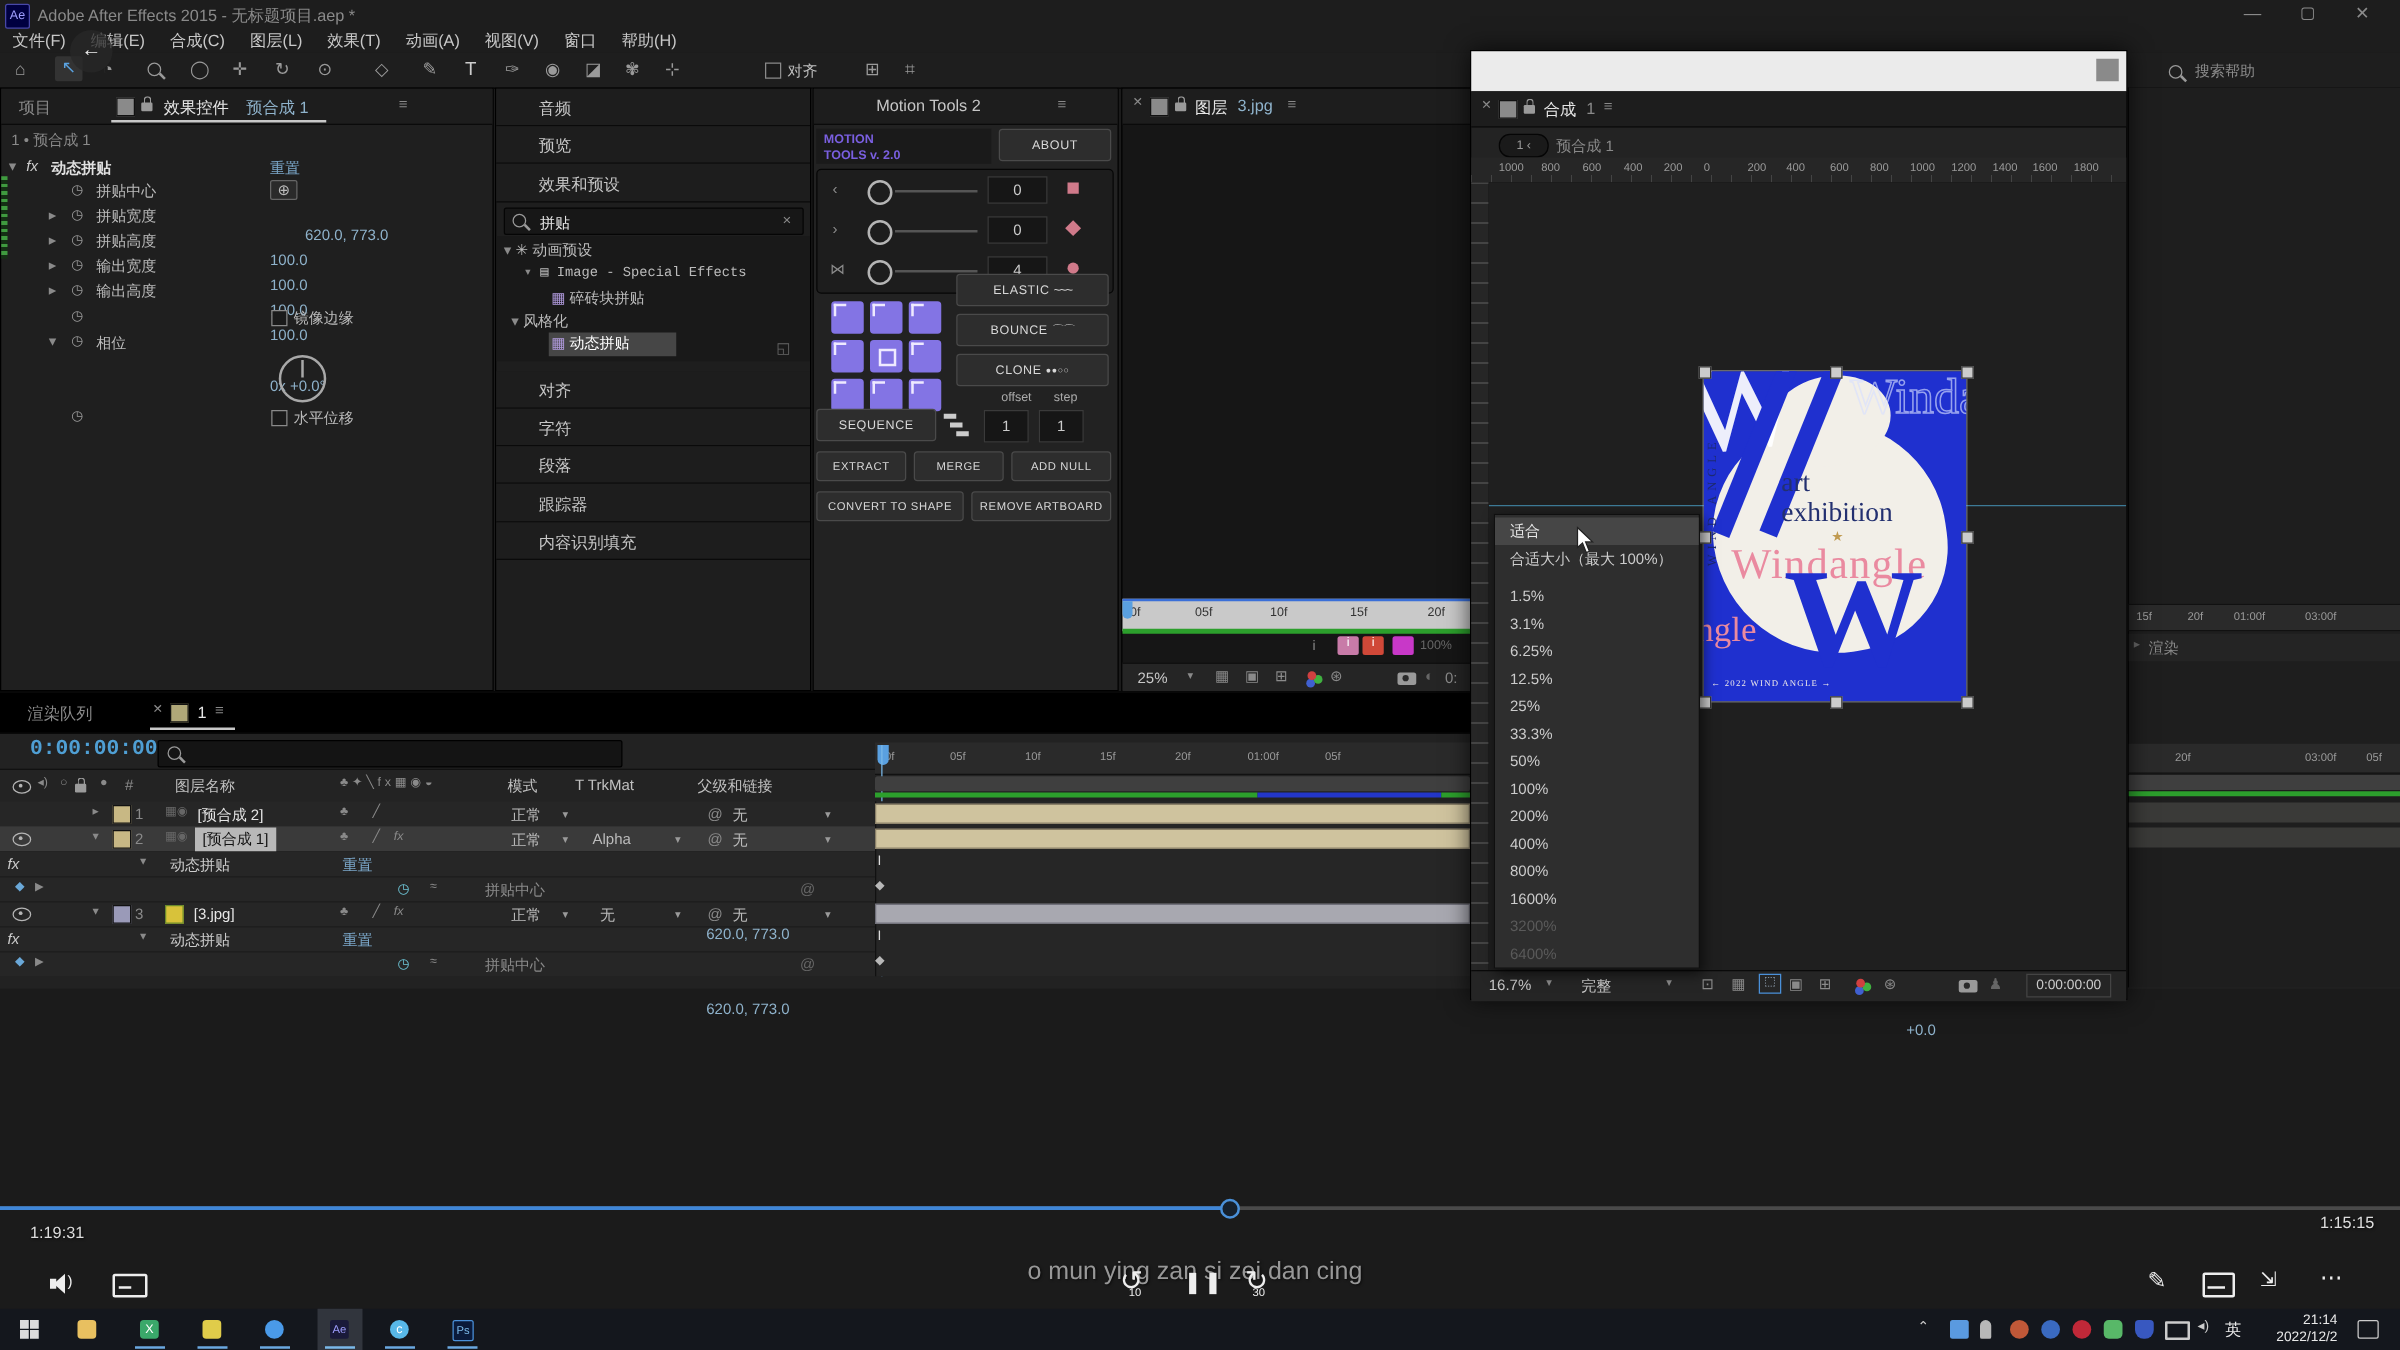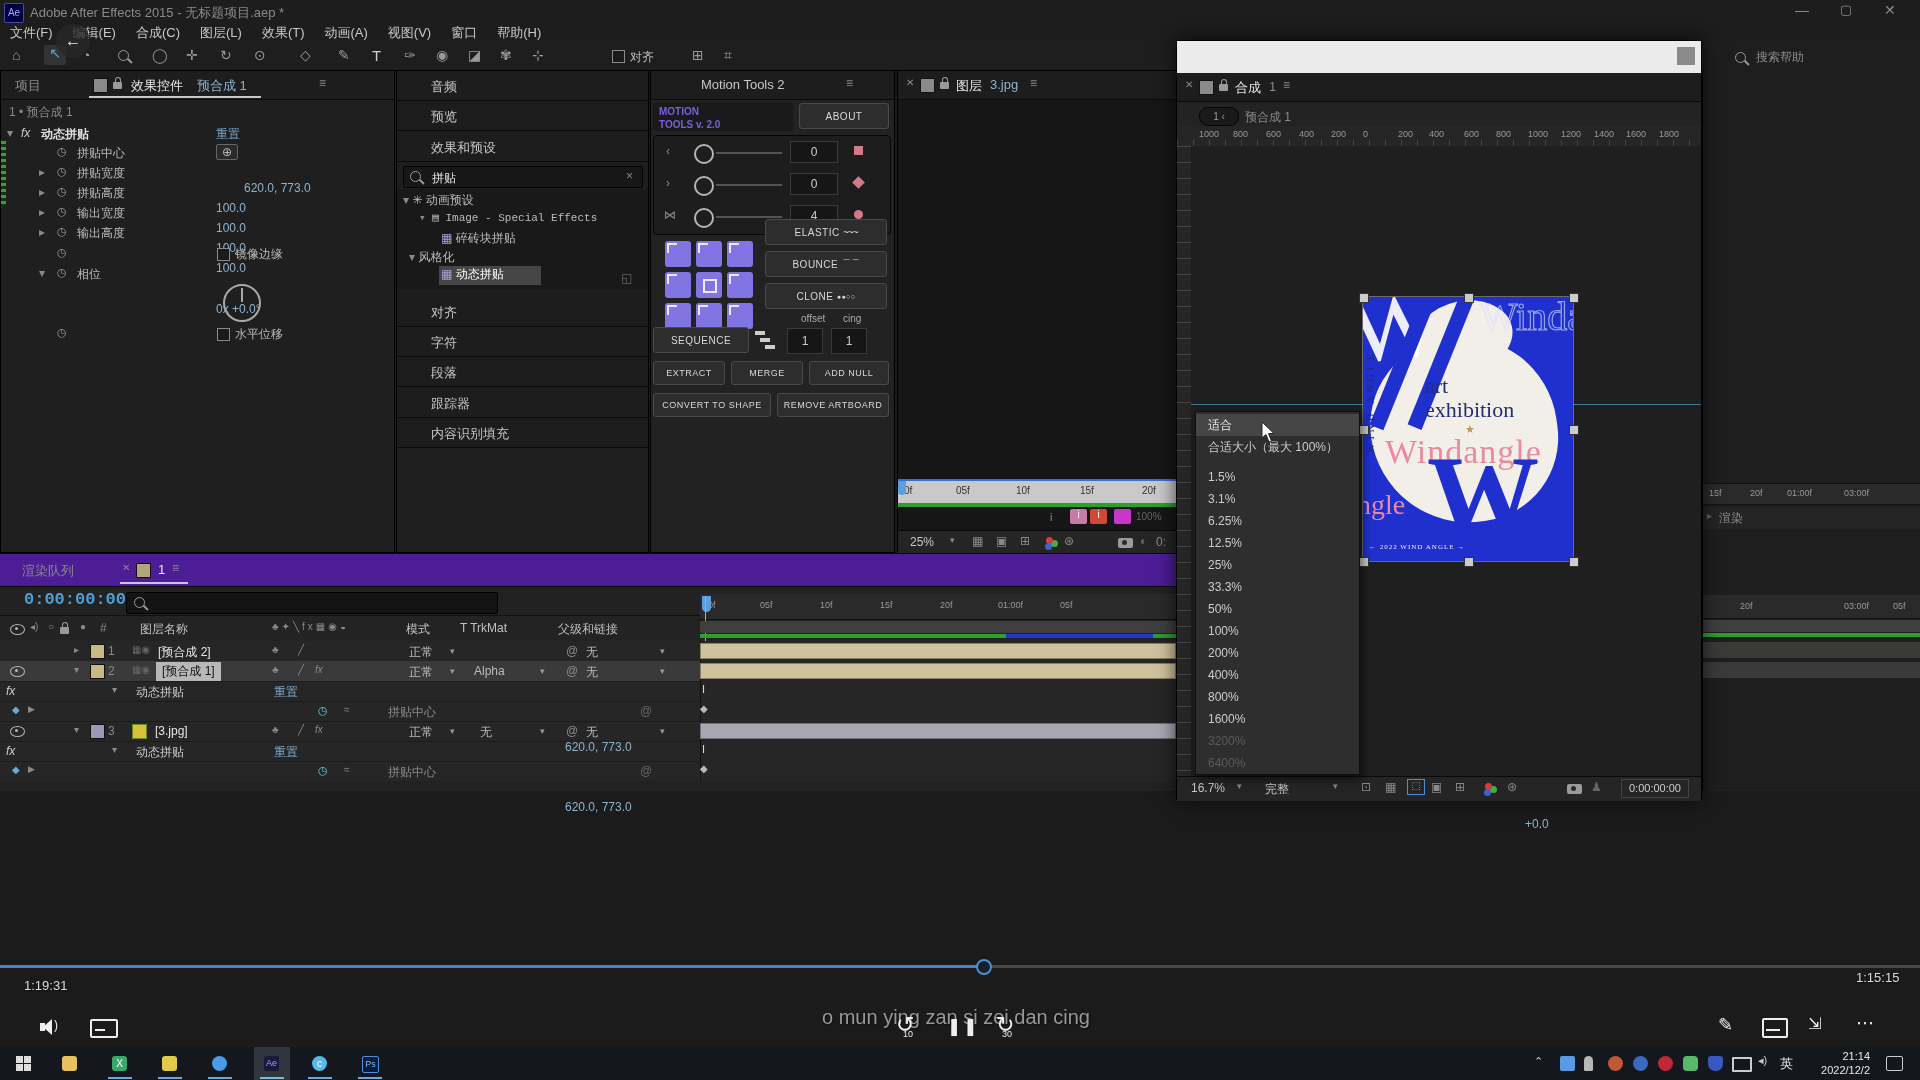--- a/index.html
+++ b/index.html
@@ -222,21 +222,21 @@
       <div class="gridc ctr" style="left:43px;top:35px;"></div>
       <div class="gridc" style="left:74px;top:35px;"></div>
       <div class="gridc" style="left:12px;top:66px;"></div>
       <div class="gridc" style="left:43px;top:66px;"></div>
       <div class="gridc" style="left:74px;top:66px;"></div>
     </div>
     <div class="mtbtn" style="left:114px;top:148px;width:122px;height:26px;"><span>ELASTIC</span>&nbsp;<span style="letter-spacing:-1px;">~~~</span></div>
     <div class="mtbtn" style="left:114px;top:180px;width:122px;height:26px;"><span>BOUNCE</span>&nbsp;<span style="letter-spacing:-1px;">⌒⌒</span></div>
     <div class="mtbtn" style="left:114px;top:212px;width:122px;height:26px;"><span>CLONE</span>&nbsp;<span style="font-size:7px;">●●○○</span></div>
     <span class="ab txt" style="left:150px;top:242px;font-size:10px;color:#aaa;">offset</span>
-    <span class="ab txt" style="left:192px;top:242px;font-size:10px;color:#aaa;">cing</span>
+    <span class="ab txt" style="left:192px;top:242px;font-size:10px;color:#aaa;">step</span>
     <div class="mtbtn" style="left:2px;top:256px;width:96px;height:26px;">SEQUENCE</div>
     <div class="ab" style="left:104px;top:260px;width:22px;height:18px;background:
       linear-gradient(#ccc,#ccc) 0 0/10px 4px no-repeat,
       linear-gradient(#ccc,#ccc) 5px 7px/10px 4px no-repeat,
       linear-gradient(#ccc,#ccc) 10px 14px/10px 4px no-repeat;"></div>
     <div class="vbox ab" style="left:136px;top:257px;width:34px;height:24px;line-height:24px;">1</div>
     <div class="vbox ab" style="left:180px;top:257px;width:34px;height:24px;line-height:24px;">1</div>
     <div class="mtbtn" style="left:2px;top:290px;width:72px;height:24px;font-size:9px;">EXTRACT</div>
     <div class="mtbtn" style="left:80px;top:290px;width:72px;height:24px;font-size:9px;">MERGE</div>
     <div class="mtbtn" style="left:158px;top:290px;width:80px;height:24px;font-size:9px;">ADD NULL</div>
@@ -280,21 +280,21 @@
       <span class="ab dim" style="left:166px;top:3px;">⊛</span>
       <span class="ab txt kf" style="left:182px;top:4px;">+0.0</span>
       <span class="cam" style="left:220px;top:7px;"></span>
       <span class="ab dim2" style="left:242px;top:3px;">◐</span>
       <span class="ab txt dim" style="left:258px;top:4px;">0:</span>
     </div>
   </div>
 
   <div class="ab" style="left:0;top:553px;width:1920px;height:237px;background:#222;border-top:1px solid #000;">
 
-    <div class="ab tabbar" style="left:0;top:0;width:1920px;height:32px;background:#4c1d95;">
+    <div class="ab tabbar" style="left:0;top:0;width:1920px;height:32px;background:#000000;">
       <span class="ab txt dim" style="left:22px;top:8px;font-size:13px;">渲染队列</span>
       <span class="ab dim" style="left:122px;top:8px;font-size:10px;">✕</span>
       <span class="swatch" style="left:136px;top:9px;background:#b0a878;"></span>
       <span class="ab txt white" style="left:158px;top:8px;font-size:13px;">1</span>
       <span class="ab dim" style="left:172px;top:7px;">≡</span>
       <div class="ab" style="left:120px;top:28px;width:68px;height:2px;background:#c8c8c8;"></div>
     </div>
 
     <div class="ab txt" style="left:24px;top:36px;font-size:17px;font-weight:bold;color:#4f9fd4;font-family:'Liberation Mono',monospace;">0:00:00:00</div>
     <div class="ab" style="left:126px;top:38px;width:370px;height:20px;background:#141414;border:1px solid #000;border-radius:2px;">

